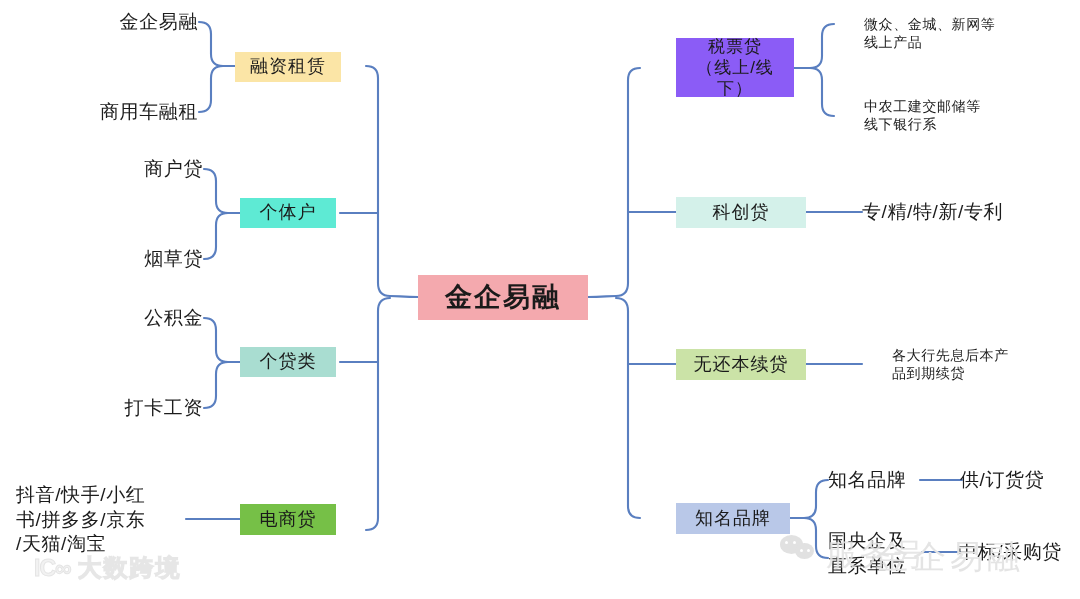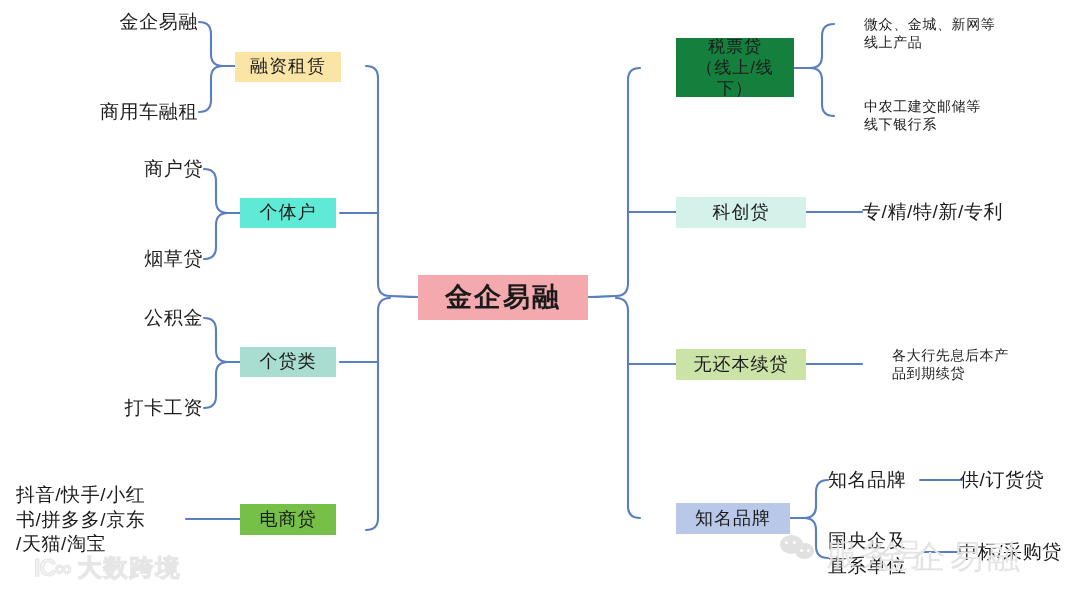--- a/index.html
+++ b/index.html
@@ -204,21 +204,21 @@
   <div class="node leaf leaf-left" style="left:48px; top:245px; width:155px; height:28px;">烟草贷</div>
 
   <div class="node leaf leaf-left" style="left:48px; top:304px; width:155px; height:28px;">公积金</div>
 
   <div class="node leaf leaf-left" style="left:40px; top:394px; width:163px; height:28px;">打卡工资</div>
 
   <div class="node leaf leaf-left ml" style="left:16px; top:479px; width:170px; height:82px; text-align:left; justify-content:flex-start;">抖音/快手/小红
 书/拼多多/京东
 /天猫/淘宝</div>
 
-  <div class="node l1 two-line" style="left:676px; top:38px; width:118px; height:59px; background:#15803d;">税票贷
+  <div class="node l1 two-line" style="left:676px; top:38px; width:118px; height:59px; background:#8b5cf6;">税票贷
 （线上/线下）</div>
 
   <div class="node l1" style="left:676px; top:197px; width:130px; height:31px; background:#d4f1ea;">科创贷</div>
 
   <div class="node l1" style="left:676px; top:349px; width:130px; height:31px; background:#cbe3a7;">无还本续贷</div>
 
   <div class="node l1" style="left:676px; top:503px; width:114px; height:31px; background:#b9c8e8;">知名品牌</div>
 
   <div class="node leaf leaf-right ml small" style="left:834px; top:6px; width:230px; height:54px;">微众、金城、新网等
 线上产品</div>

